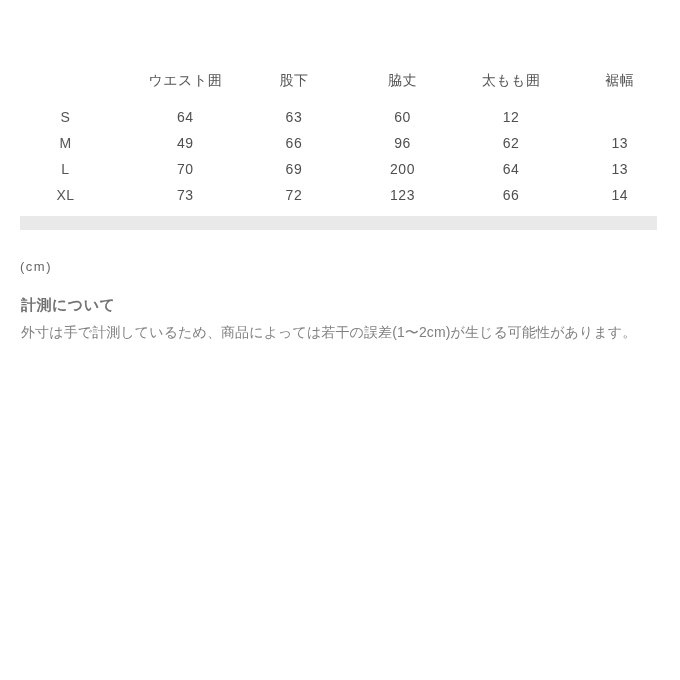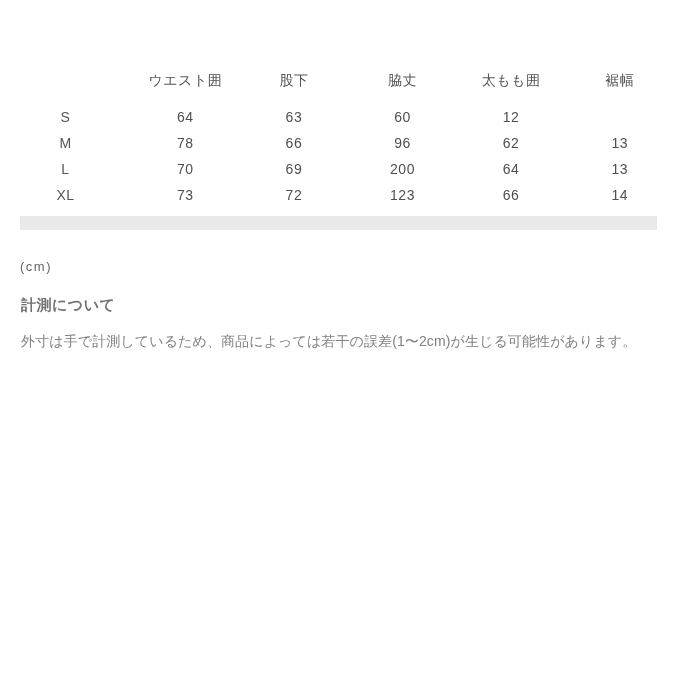--- a/index.html
+++ b/index.html
@@ -68,21 +68,21 @@
     top: 296px;
     width: 645px;
   }
   .notes-heading {
     font-size: 15px;
     font-weight: bold;
     color: #737373;
     letter-spacing: 0.5px;
   }
   .notes-body {
-    margin-top: 18px;
+    margin-top: 9px;
     font-size: 14px;
     color: #808080;
     letter-spacing: 0.1px;
     white-space: nowrap;
   }
 </style>
 </head>
 <body>
 
 <div class="page">
@@ -101,21 +101,21 @@
     <div class="t-row">
       <span class="t-size">S</span>
       <span>64</span>
       <span>63</span>
       <span>60</span>
       <span>12</span>
     </div>
 
     <div class="t-row">
       <span class="t-size">M</span>
-      <span>78</span>
+      <span>49</span>
       <span>66</span>
       <span>96</span>
       <span>62</span>
       <span>13</span>
     </div>
 
     <div class="t-row">
       <span class="t-size">L</span>
       <span>70</span>
       <span>69</span>

